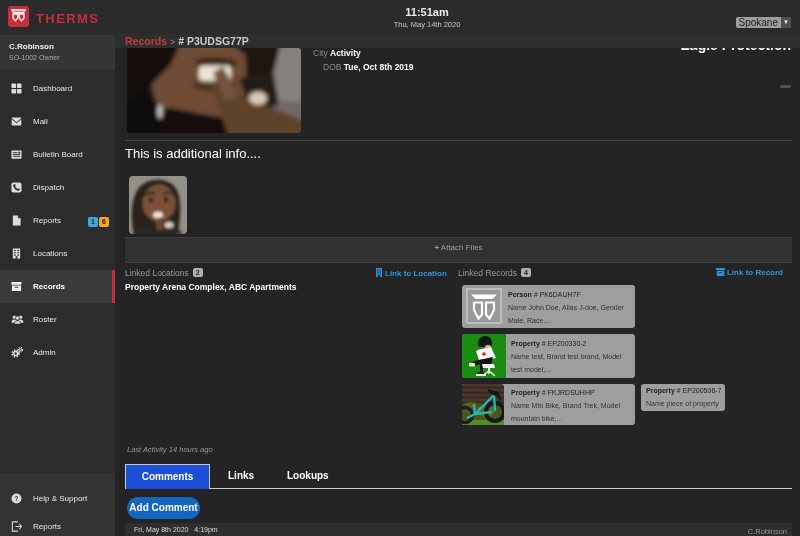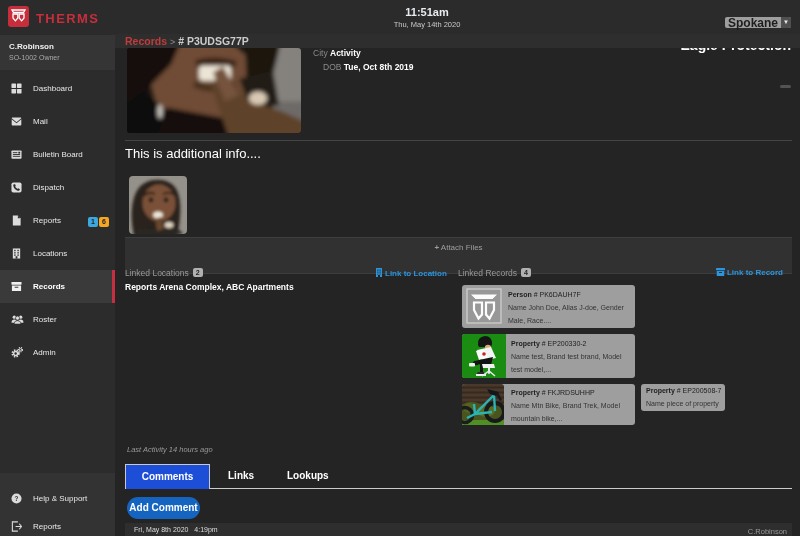--- a/index.html
+++ b/index.html
@@ -6,21 +6,21 @@
 html,body { width:800px; height:536px; overflow:hidden; }
 body { font-family:"Liberation Sans", sans-serif; background:#242424; position:relative; }
 .abs { position:absolute; }
 
 #header { left:0; top:0; width:800px; height:35px; background:#2b2b2b; }
 #clock { left:327px; top:0; width:200px; text-align:center; }
 #time { font-size:11px; font-weight:bold; color:#e8ecef; padding-top:6px; }
 #date { font-size:7.5px; color:#c9c9c9; margin-top:2px; }
 #eagle { right:9px; top:2px; font-size:14px; font-weight:bold; color:#fff;margin-top:35px; }
 #chip { right:9px; top:17px; height:11px; background:#9e9e9e; border-radius:2px; display:flex; align-items:center; }
-#chip .t { font-size:12px; font-weight:bold; color:#1d1d1d; padding:8px 3px; }
+#chip .t { font-size:10px; font-weight:normal; color:#1d1d1d; padding:8px 3px; }
 #chip .c { width:10px; height:11px; background:#4f4f4f; border-radius:0 2px 2px 0; color:#e8e8e8; font-size:6px; text-align:center; line-height:11px; }
 
 #sidebar { left:0; top:35px; width:115px; height:501px; background:#2c2c2c; }
 #user { left:0; top:0; width:115px; height:35px; background:#353535; }
 #user .n { font-size:8px; font-weight:bold; color:#f0f0f0; padding:7px 0 0 9px; }
 #user .r { font-size:7px; color:#aaa; padding:3px 0 0 9px; }
 .mi { position:absolute; left:0; width:115px; height:33px; }
 .mi svg { position:absolute; left:11px; top:11px; }
 .mi .lb { position:absolute; left:33px; top:11.5px; font-size:8px; color:#e8e8e8; }
 .mi.act { background:#3a3a3a; }
@@ -31,21 +31,21 @@
 #bc { left:115px; top:34px; width:685px; height:14px; background:#2e2e2e; font-size:10.5px; font-weight:bold; line-height:14px; }
 #bc .r { color:#c23b3b; } #bc .s { color:#909090; font-weight:normal; font-size:9px; } #bc .p { color:#ccc; }
 
 .lab { color:#8a8a8a; } .val { color:#fff; font-weight:bold; }
 #photo { left:127px; top:48px; width:174px; height:85px; border-radius:3px; overflow:hidden; }
 #cityrow { left:313px; top:48px; font-size:8.5px; }
 #dobrow { left:323px; top:61.5px; font-size:8.5px; }
 #divider { left:125px; top:140px; width:667px; height:1px; background:#454545; }
 #info { left:125px; top:146px; font-size:13px; font-weight:normal; color:#fff; }
 #thumb { left:129px; top:176px; width:58px; height:58px; border-radius:4px; overflow:hidden; }
-#attach { left:125px; top:237px; width:667px; height:37px; background:#313131; border-top:1px solid #3e3e3e; border-bottom:1px solid #3e3e3e; text-align:center; font-size:8px; color:#9f9f9f; line-height:19px; }
+#attach { left:125px; top:237px; width:667px; height:26px; background:#313131; border-top:1px solid #3e3e3e; border-bottom:1px solid #3e3e3e; text-align:center; font-size:8px; color:#9f9f9f; line-height:19px; }
 .sechead { font-size:8.5px; color:#999; }
 .sbadge { display:inline-block; background:#b0b0b0; color:#222; font-size:7px; font-weight:bold; border-radius:2px; padding:1px 3px; margin-left:4px; position:relative; top:-1px; }
 .bluelink { color:#2b96e0; font-size:8px; font-weight:bold; white-space:nowrap; }
 #lochead { left:125px; top:268px; }
 #loclink { left:375px; top:268px; }
 #locnames { left:125px; top:282px; font-size:8.5px; font-weight:bold; color:#fff; }
 #rechead { left:458px; top:268px; }
 #reclink { right:17px; top:268px; }
 
 .card { position:absolute; background:#9e9e9e; border-radius:3px; }
@@ -249,21 +249,21 @@
       <ellipse cx="40" cy="49" rx="4.5" ry="3" fill="#dfd2be"></ellipse>
     </g>
   </svg>
 </div>
 <div class="abs" id="attach"><b>+</b> Attach Files</div>
 
 <div class="abs sechead" id="lochead">Linked Locations<span class="sbadge">2</span></div>
 <div class="abs bluelink" id="loclink"><svg width="8" height="9" viewBox="0 0 16 18" style="margin-right:2px;vertical-align:-1px">
       <path d="M2 0 H14 V18 H10 V14 H6 V18 H2 Z M4.5 3 H7 V5.5 H4.5 Z M9 3 H11.5 V5.5 H9 Z M4.5 7 H7 V9.5 H4.5 Z M9 7 H11.5 V9.5 H9 Z M4.5 11 H7 V13 H4.5 Z M9 11 H11.5 V13 H9 Z" fill="#2b96e0" fill-rule="evenodd"></path>
     </svg>Link to Location</div>
-<div class="abs" id="locnames">Reports Arena Complex, ABC Apartments</div>
+<div class="abs" id="locnames">Property Arena Complex, ABC Apartments</div>
 <div class="abs sechead" id="rechead">Linked Records<span class="sbadge">4</span></div>
 <div class="abs bluelink" id="reclink"><svg width="9" height="8" viewBox="0 0 18 16" style="margin-right:2px;vertical-align:-1px">
       <g fill="#2b96e0">
         <rect x="0" y="0" width="18" height="4.5" rx="1"></rect>
         <path d="M1.5 6 H16.5 V16 H1.5 Z M6 8 H12 V10 H6 Z" fill-rule="evenodd"></path>
       </g>
     </svg>Link to Record</div>
 
 <div class="card" style="left:462px;top:285px;width:173px;height:43px;">
   <svg style="position:absolute;left:4px;top:3px" width="36" height="36" viewBox="0 0 36 36">

